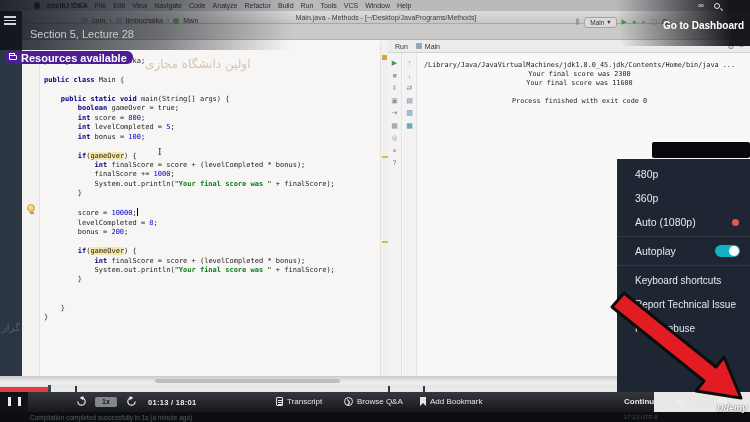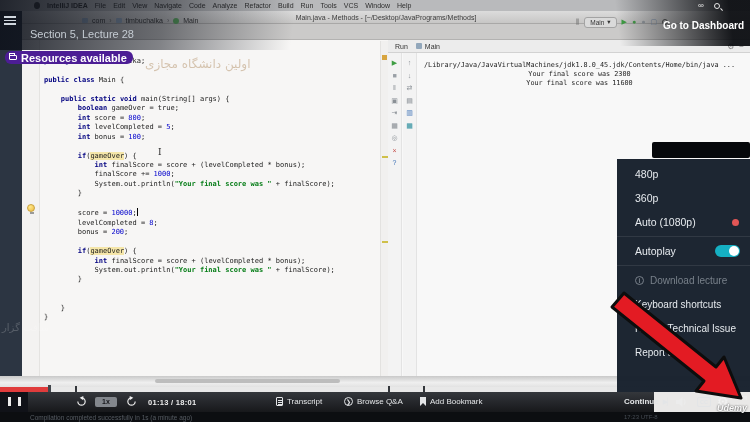--- a/index.html
+++ b/index.html
@@ -246,21 +246,21 @@
       <span style="color: rgb(59, 111, 181);">?</span>
     </div>
   <div class="ricol col2">
       <span style="color: rgb(138, 144, 150);">↑</span>
       <span style="color: rgb(138, 144, 150);">↓</span>
       <span style="color: rgb(138, 144, 150);">⇄</span>
       <span style="color: rgb(138, 144, 150);">▤</span>
       <span style="color: rgb(59, 111, 181);">▥</span>
       <span style="color: rgb(47, 143, 158);">▦</span>
     </div>
-  <div class="console"><div class="conl">/Library/Java/JavaVirtualMachines/jdk1.8.0_45.jdk/Contents/Home/bin/java ...</div><div class="conl">Your final score was 2300</div><div class="conl">Your final score was 11600</div><div class="conl">&nbsp;</div></div>
+  <div class="console"><div class="conl">/Library/Java/JavaVirtualMachines/jdk1.8.0_45.jdk/Contents/Home/bin/java ...</div><div class="conl">Your final score was 2300</div><div class="conl">Your final score was 11600</div><div class="conl">&nbsp;</div><div class="conl">Process finished with exit code 0</div></div>
 
   <div class="shade-tl"></div>
   <div class="shade-tr"></div>
 
   <div class="burger">
       <i></i>
       <i></i>
       <i></i>
     </div>
   <div class="p-sub">Section 5, Lecture 28</div>
@@ -289,24 +289,20 @@
       </div>
     <div class="menu-div"></div>
     <div class="ap-row">
       <span class="ap-label">Autoplay</span>
       <span class="toggle on">
           <span class="knob"></span>
         </span>
     </div>
     <div class="menu-div"></div>
     <div>
-        <div class="m-row dis">
-          <span class="info-ic">i</span>
-          <span class="m-label">Download lecture</span>
-        </div>
         <div class="m-row">
           <span class="m-label">Keyboard shortcuts</span>
         </div>
         <div class="m-row">
           <span class="m-label">Report Technical Issue</span>
         </div>
         <div class="m-row">
           <span class="m-label">Report abuse</span>
         </div>
       </div>

